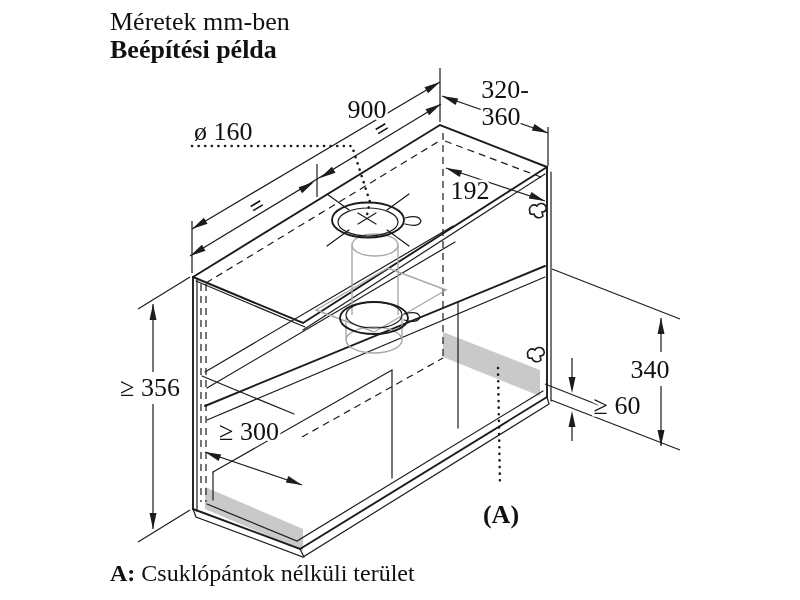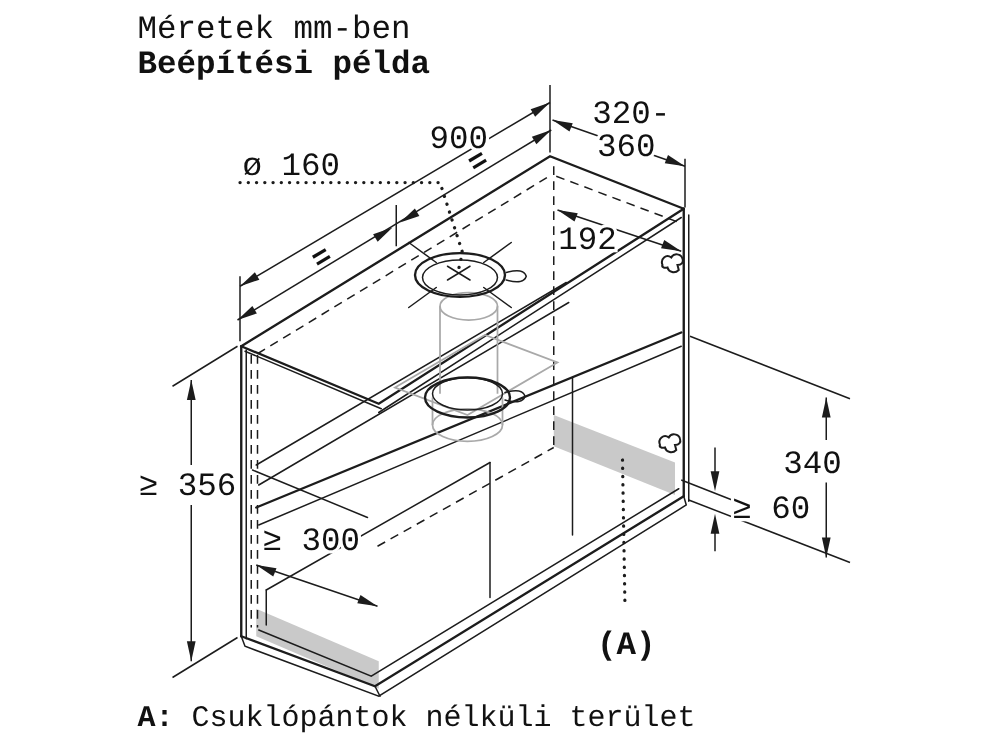--- a/index.html
+++ b/index.html
@@ -1,17 +1,17 @@
 <!DOCTYPE html>
 <html><head>
 <meta charset="utf-8">
 <style>
   html,body{margin:0;padding:0;background:#fff;}
   .stage{position:relative;width:800px;height:600px;background:#fff;overflow:hidden;
-         font-family:Liberation Mono, monospace;}
+         font-family:Liberation Serif, serif;}
   svg text{fill:#111;}
   .hdr1{font-size:26px;}
   .hdr2{font-size:26px;font-weight:bold;}
   .dim{font-size:26px;paint-order:stroke;stroke:#fff;stroke-width:5px;}
   .dim-mid{text-anchor:middle;}
   .eq{font-size:24px;font-weight:bold;paint-order:stroke;stroke:#fff;stroke-width:4px;}
   .areaA{font-size:26px;font-weight:bold;text-anchor:middle;}
   .cap{font-size:24px;}
   .capb{font-weight:bold;}
   .s  {stroke:#1c1c1c;stroke-width:1.9;fill:none;stroke-linecap:round;}

